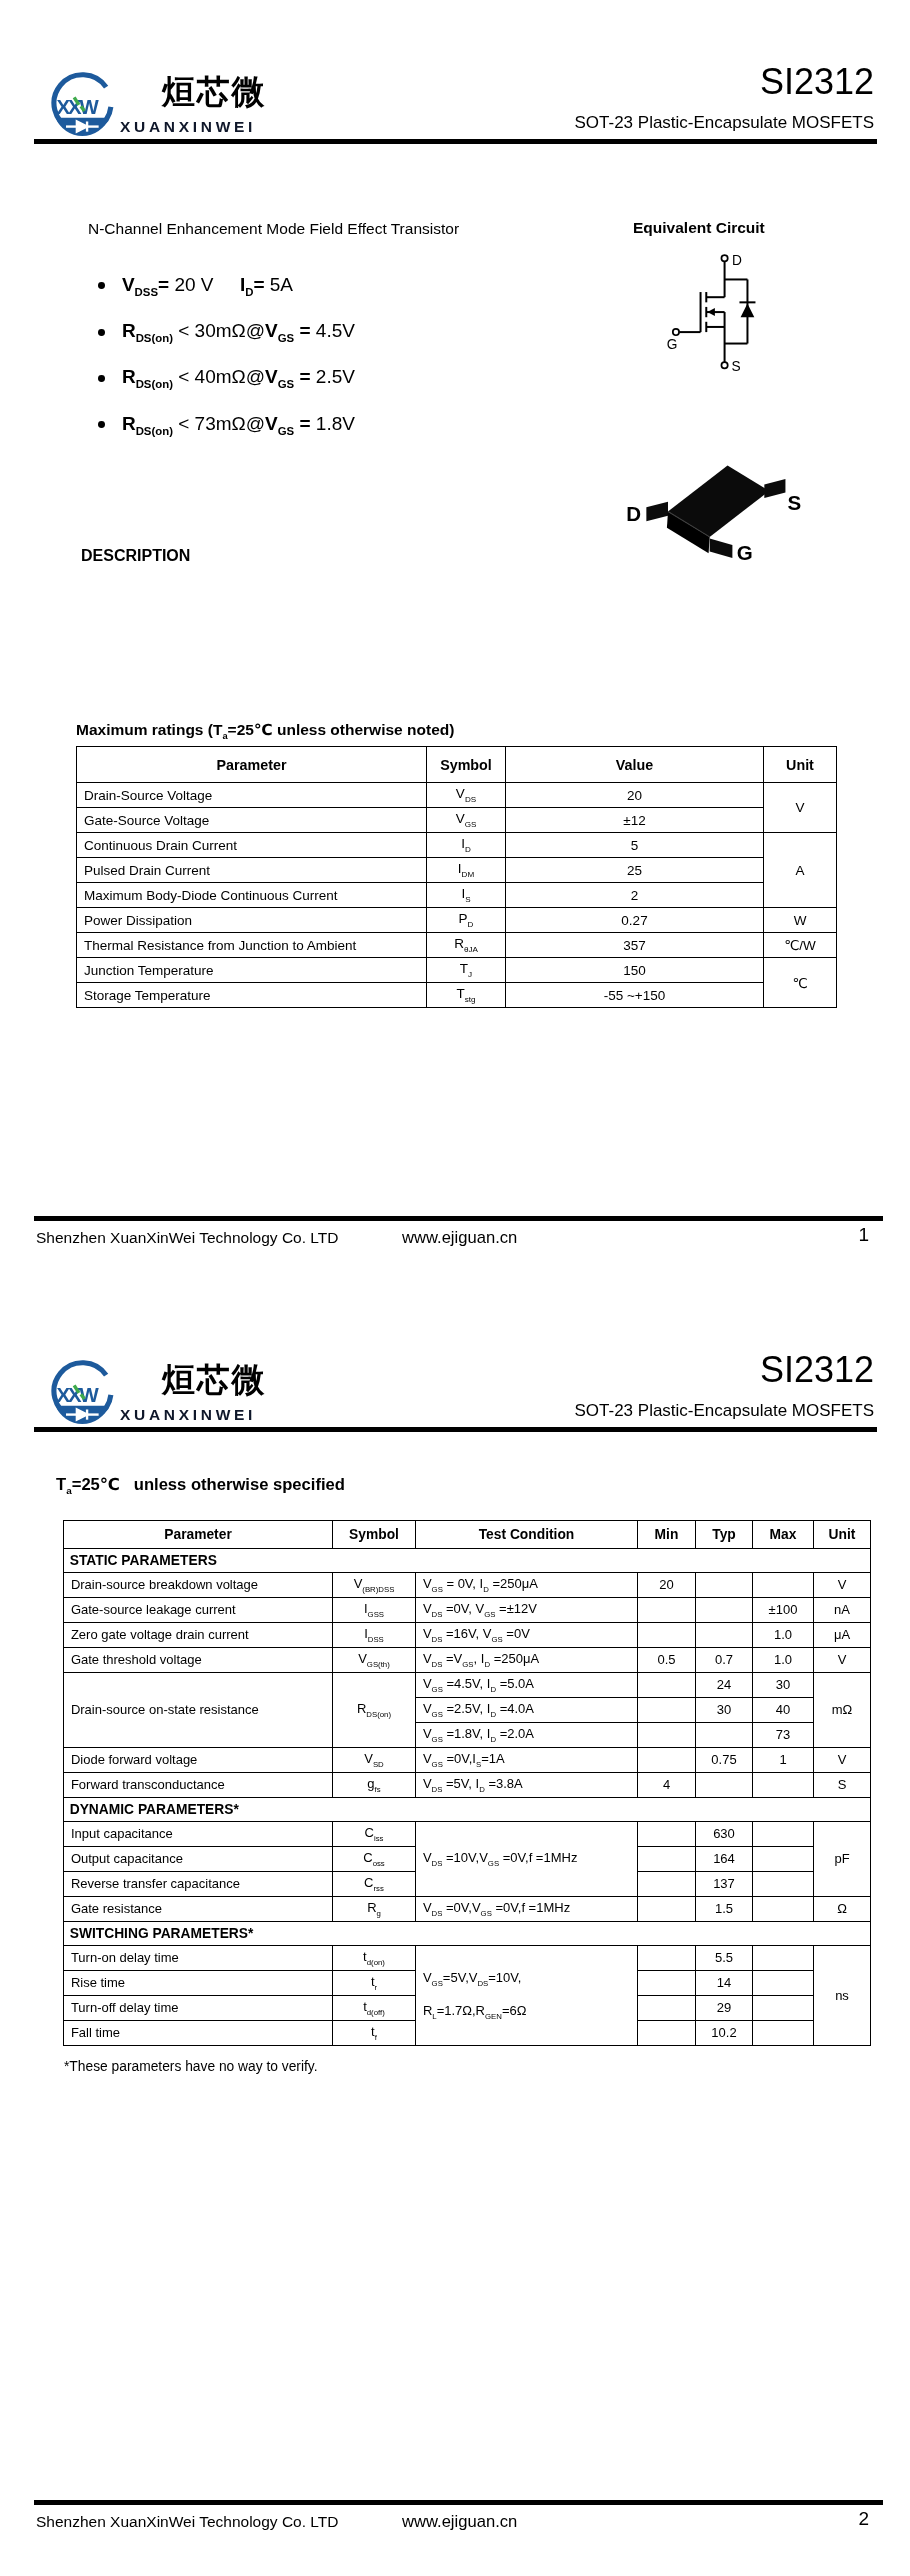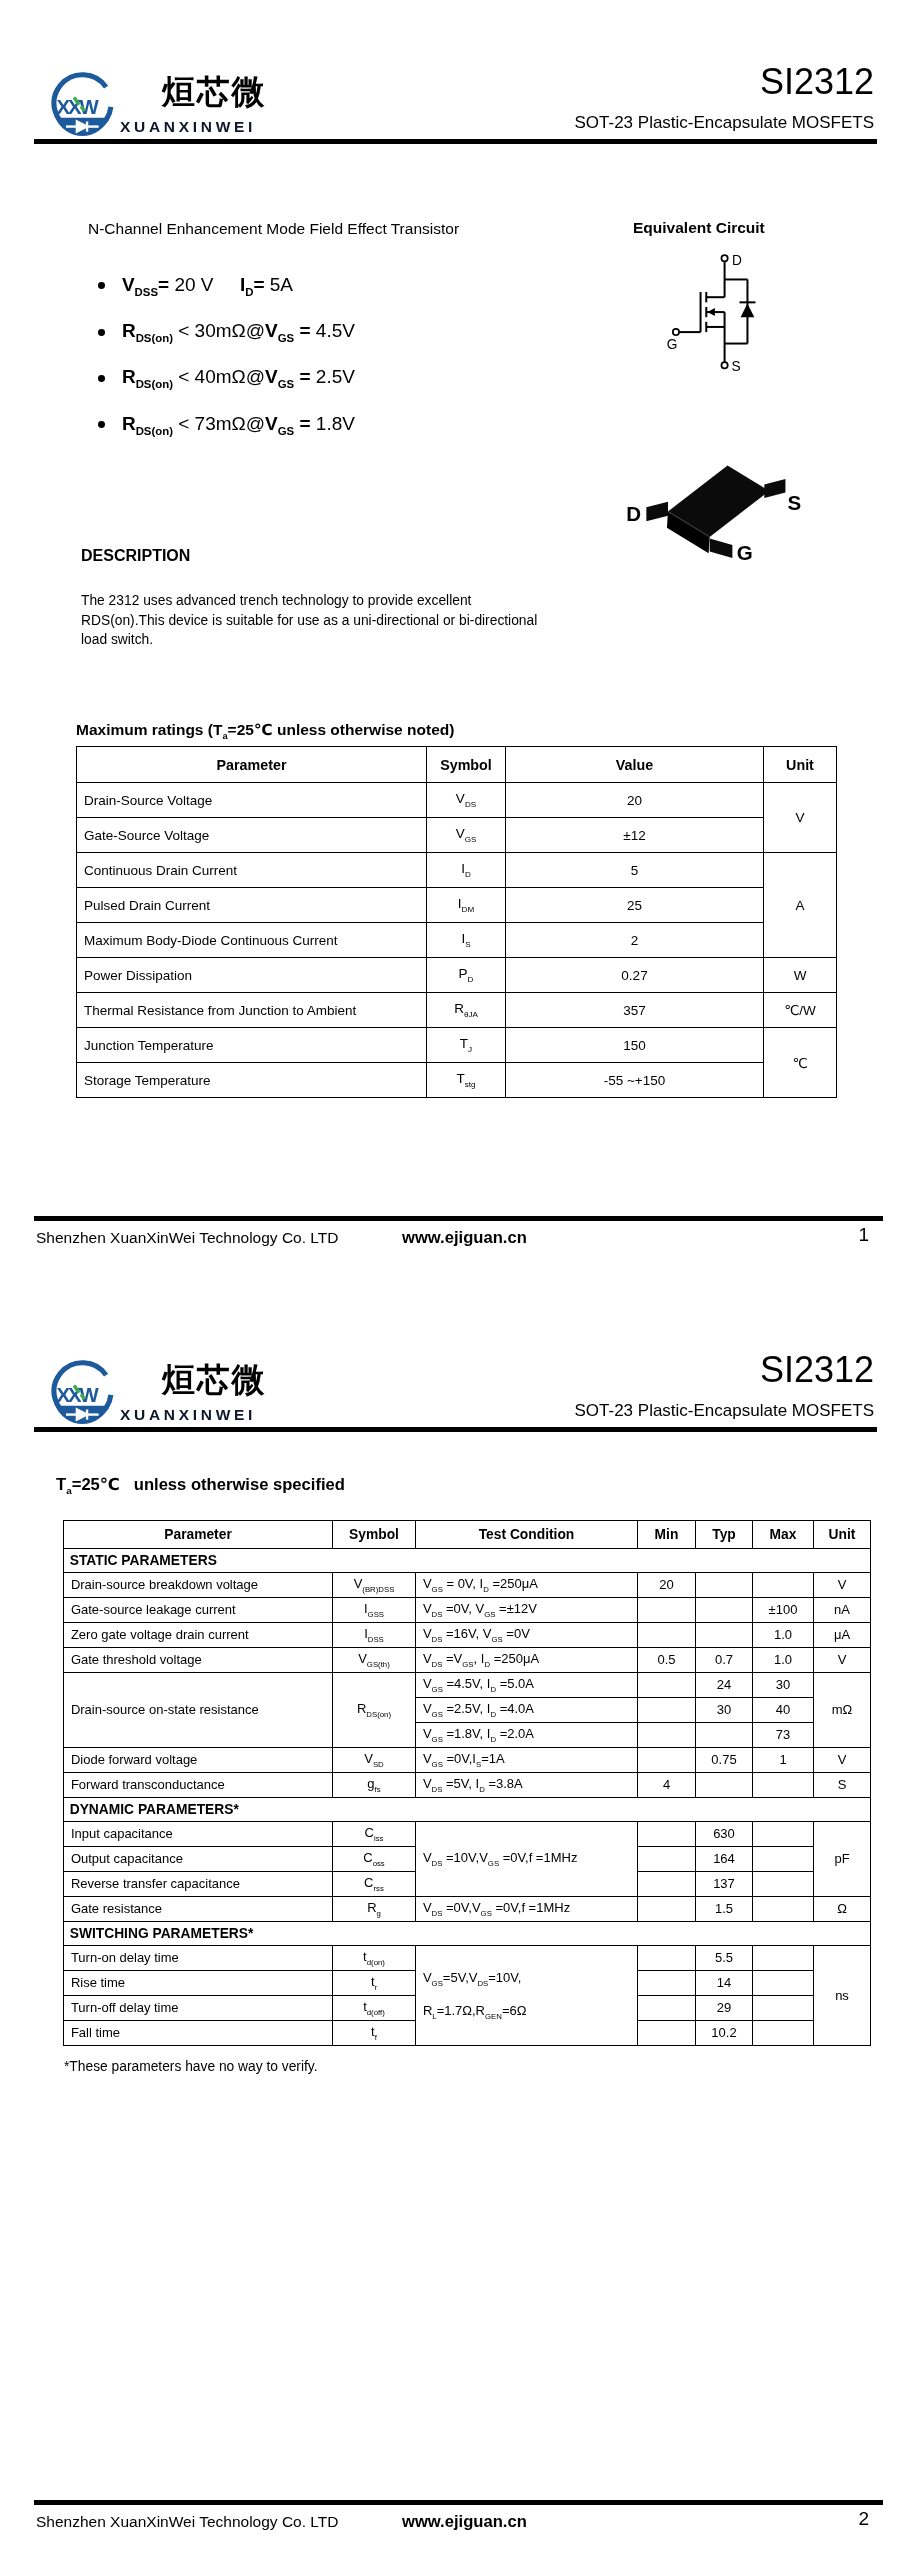--- a/index.html
+++ b/index.html
@@ -24,30 +24,30 @@
   .desc-text{font-size:13.8px;line-height:19.5px;width:562px;}
   .ratings-title{font-size:15.5px;font-weight:bold;}
   
   table{border-collapse:collapse;table-layout:fixed;background:#fff;}
   table{border:1.7px solid #000;}
   td,th{border:1.1px solid #000;overflow:hidden;}
   th{font-weight:bold;text-align:center;}
   td{text-align:center;vertical-align:middle;}
   td.p,td.cond{text-align:left;padding-left:6.9px;}
   #t1{width:760px;} #t1 th{font-size:14.3px;} #t1 td{font-size:13.5px;}
-  #t1 thead tr{height:36px;} #t1 tbody tr{height:35px;}
+  #t1 thead tr{height:36px;} #t1 tbody tr{height:25px;}
   #t1 thead th{border-bottom:1.7px solid #000;}
   #t2{width:807px;} #t2 th{font-size:13.8px;} #t2 td{font-size:13px;}
   #t2 thead tr{height:27.5px;} #t2 tbody tr{height:25px;} #t2 tr.sec{height:24px;}
   #t2 thead th{border-bottom:1.7px solid #000;}
   #t2 tr.sec td{font-weight:bold;text-align:left;padding-left:5.7px;font-size:13.8px;border-top:1.7px solid #000;border-bottom:1.7px solid #000;}
   .cond-title{font-size:16.6px;font-weight:bold;}
   .footnote{font-size:13.8px;}
   
-  .foot-company{font-size:15.5px;} .foot-web{font-size:16.6px;font-weight:bold;} .foot-page{font-size:19px;}
+  .foot-company{font-size:15.5px;} .foot-web{font-size:16.6px;} .foot-page{font-size:19px;}
 </style>
 </head>
 <body>
 
 <div class="page" id="page1">
 
   <svg class="abs" style="left:49px;top:71px" width="68" height="69" viewBox="0 0 100 100">
     <path d="M84,23 A42,42 0 1 0 91,52" stroke="#1d5a9c" stroke-width="7.5" fill="none"></path>
     <path d="M9.8,68 A42,42 0 0 0 88.2,68 Z" fill="#1d5a9c"></path>
     <text x="11" y="62" font-size="30" font-weight="bold" fill="#1d5a9c" letter-spacing="-3">XXW</text>
@@ -123,25 +123,20 @@
     <polygon points="162,180 204,192 204,216 162,204" fill="#0b0b0b"></polygon>
     <polygon points="85,130 195,45 272,92 162,177" fill="#0b0b0b"></polygon>
     <polygon points="85,130 162,177 160,207 83,160" fill="#000"></polygon>
     <line x1="85" y1="130" x2="162" y2="177" stroke="#3d3d3d" stroke-width="2"></line>
     <text x="8" y="148" font-size="38" font-weight="bold">D</text>
     <text x="306" y="128" font-size="38" font-weight="bold">S</text>
     <text x="212" y="220" font-size="38" font-weight="bold">G</text>
   </svg>
 
   <div class="abs desc-title" style="left:81px;top:547px">DESCRIPTION</div>
-  <div class="abs desc-text" style="left:81px;top:591px">
-    <div>The 2312 uses advanced trench technology to provide excellent</div>
-    <div>RDS(on).This device is suitable for use as a uni-directional or bi-directional</div>
-    <div>load switch.</div>
-  </div>
 
   <div class="abs ratings-title" style="left:76px;top:721px">Maximum ratings (T<sub>a</sub>=25℃ unless otherwise noted)</div>
 
   <table id="t1" class="abs" style="left:76px;top:746px">
     <colgroup>
         <col style="width:350px">
         <col style="width:79px">
         <col style="width:258px">
         <col style="width:73px">
       </colgroup>

